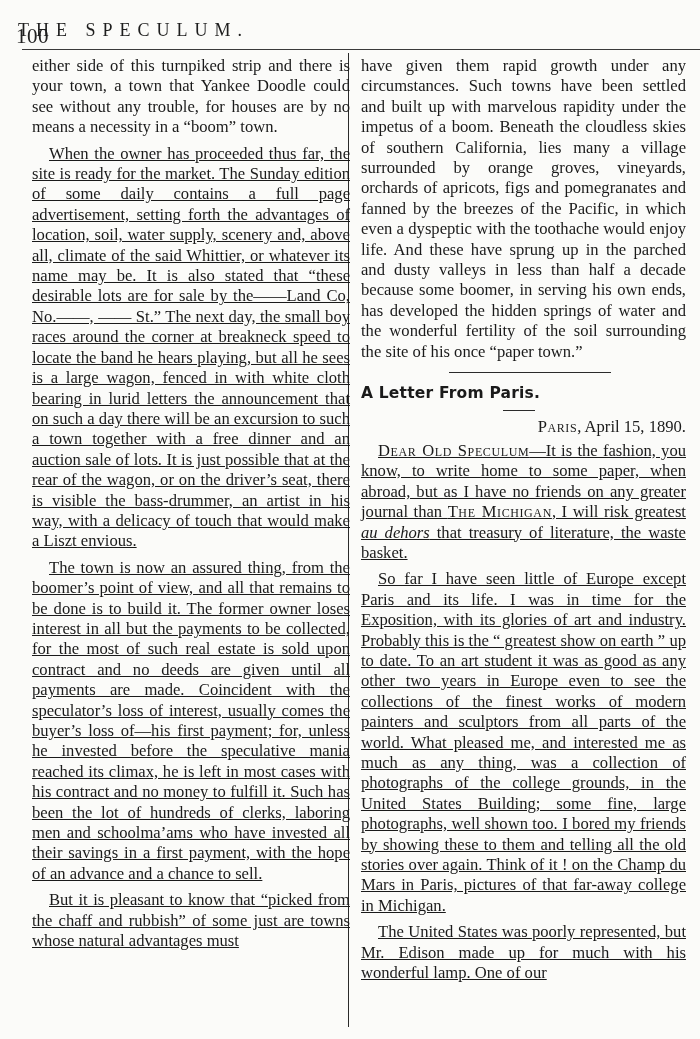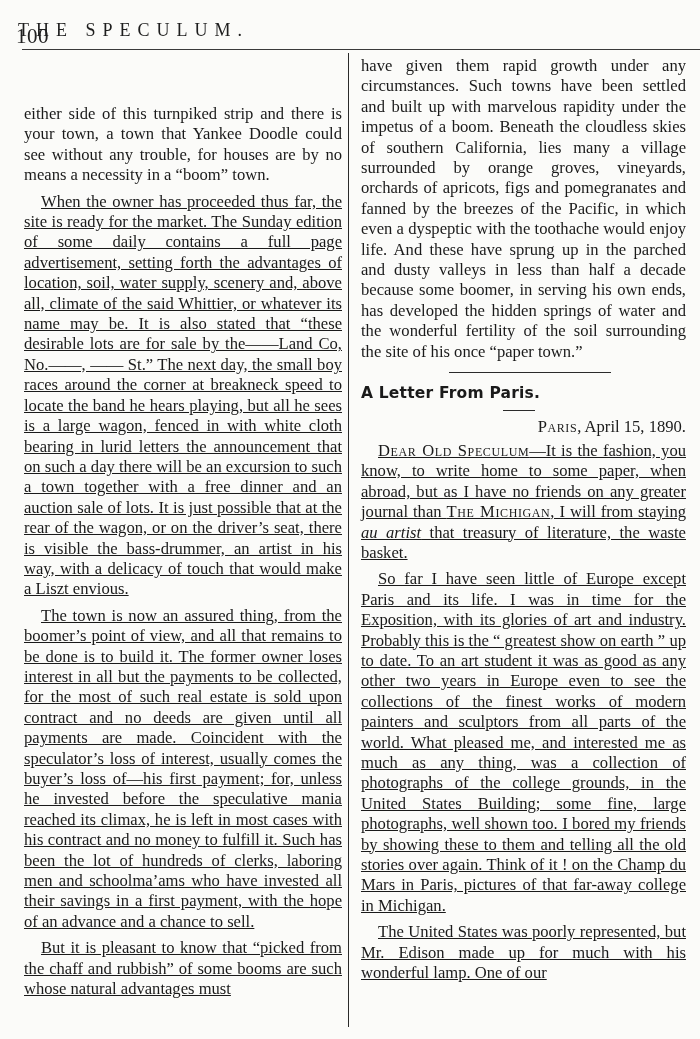--- a/index.html
+++ b/index.html
@@ -62,23 +62,22 @@
     }
     .col {
       position: absolute;
       top: 56px;
       font-size: 16.6px;
       line-height: 20.4px;
       text-align: justify;
       hyphens: none;
     }
     .col-left {
-      left: 24px;
+      left: 32px;
       width: 318px;
-      margin-top: 48px;
     }
     .col-right {
       left: 361px;
       width: 325px;
     }
     .col p {
       margin: 0 0 6px 0;
       text-indent: 0;
     }
     .col p.indent {
@@ -129,33 +128,33 @@
     <div class="journal-title">THE SPECULUM.</div>
   </div>
 
   <div class="head-rule"></div>
   <div class="column-divider"></div>
 
   <div class="col col-left">
     <p class="cont">either side of this turnpiked strip and there is your town, a town that Yankee Doodle could see without any trouble, for houses are by no means a necessity in a “boom” town.</p>
     <p class="indent">When the owner has proceeded thus far, the site is ready for the market. The Sunday edition of some daily contains a full page advertisement, setting forth the advantages of location, soil, water supply, scenery and, above all, climate of the said Whittier, or whatever its name may be. It is also stated that “these desirable lots are for sale by the——Land Co, No.——, —— St.” The next day, the small boy races around the corner at breakneck speed to locate the band he hears playing, but all he sees is a large wagon, fenced in with white cloth bearing in lurid letters the announcement that on such a day there will be an excursion to such a town together with a free dinner and an auction sale of lots. It is just possible that at the rear of the wagon, or on the driver’s seat, there is visible the bass-drummer, an artist in his way, with a delicacy of touch that would make a Liszt envious.</p>
     <p class="indent">The town is now an assured thing, from the boomer’s point of view, and all that remains to be done is to build it. The former owner loses interest in all but the payments to be collected, for the most of such real estate is sold upon contract and no deeds are given until all payments are made. Coincident with the speculator’s loss of interest, usually comes the buyer’s loss of—his first payment; for, unless he invested before the speculative mania reached its climax, he is left in most cases with his contract and no money to fulfill it. Such has been the lot of hundreds of clerks, laboring men and schoolma’ams who have invested all their savings in a first payment, with the hope of an advance and a chance to sell.</p>
-    <p class="indent">But it is pleasant to know that “picked from the chaff and rubbish” of some booms are such whose natural advantages must</p>
+    <p class="indent">But it is pleasant to know that “picked from the chaff and rubbish” of some just are towns whose natural advantages must</p>
   </div>
 
   <div class="col col-right">
     <p class="cont">have given them rapid growth under any circumstances. Such towns have been settled and built up with marvelous rapidity under the impetus of a boom. Beneath the cloudless skies of southern California, lies many a village surrounded by orange groves, vineyards, orchards of apricots, figs and pomegranates and fanned by the breezes of the Pacific, in which even a dyspeptic with the toothache would enjoy life. And these have sprung up in the parched and dusty valleys in less than half a decade because some boomer, in serving his own ends, has developed the hidden springs of water and the wonderful fertility of the soil surrounding the site of his once “paper town.”</p>
 
     <div class="section-rule"></div>
 
     <div class="article-title">A Letter From Paris.</div>
 
     <div class="short-rule"></div>
 
     <div class="dateline"><span class="sc">Paris</span><span>, April 15, 1890.</span></div>
 
-    <p class="indent"><span class="sc">Dear Old Speculum</span><span>—It is the fashion, you know, to write home to some paper, when abroad, but as I have no friends on any greater journal than </span><span class="sc">The Michigan</span><span>, I will from staying </span><span class="italic">au artist</span><span> that treasury of literature, the waste basket.</span></p>
+    <p class="indent"><span class="sc">Dear Old Speculum</span><span>—It is the fashion, you know, to write home to some paper, when abroad, but as I have no friends on any greater journal than </span><span class="sc">The Michigan</span><span>, I will risk greatest </span><span class="italic">au dehors</span><span> that treasury of literature, the waste basket.</span></p>
 
     <p class="indent">So far I have seen little of Europe except Paris and its life. I was in time for the Exposition, with its glories of art and industry. Probably this is the “ greatest show on earth ” up to date. To an art student it was as good as any other two years in Europe even to see the collections of the finest works of modern painters and sculptors from all parts of the world. What pleased me, and interested me as much as any thing, was a collection of photographs of the college grounds, in the United States Building; some fine, large photographs, well shown too. I bored my friends by showing these to them and telling all the old stories over again. Think of it ! on the Champ du Mars in Paris, pictures of that far-away college in Michigan.</p>
     <p class="indent">The United States was poorly represented, but Mr. Edison made up for much with his wonderful lamp. One of our</p>
   </div>
 
 </div>
 
 </body></html>

